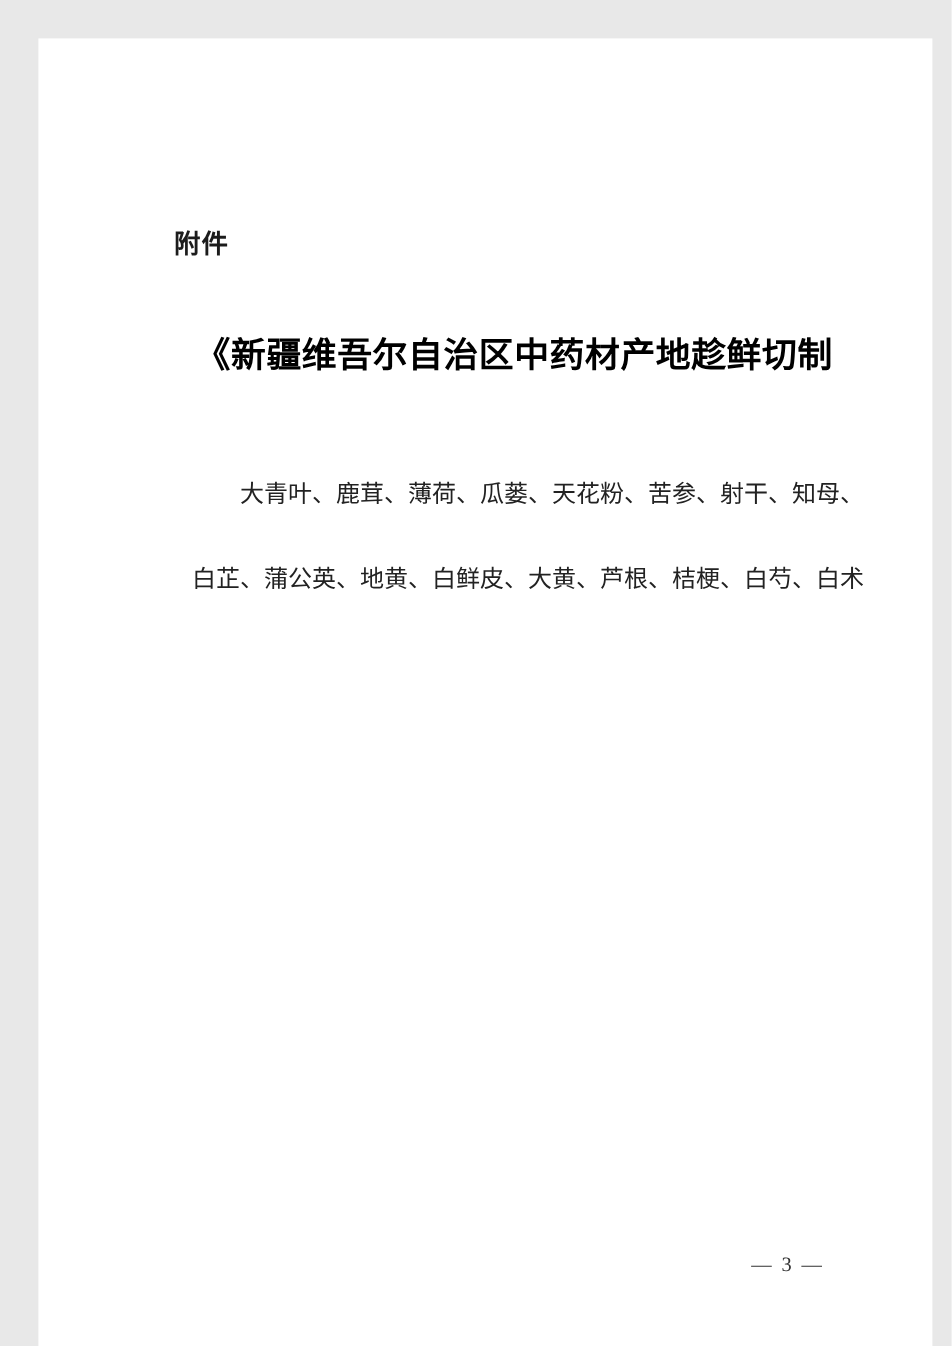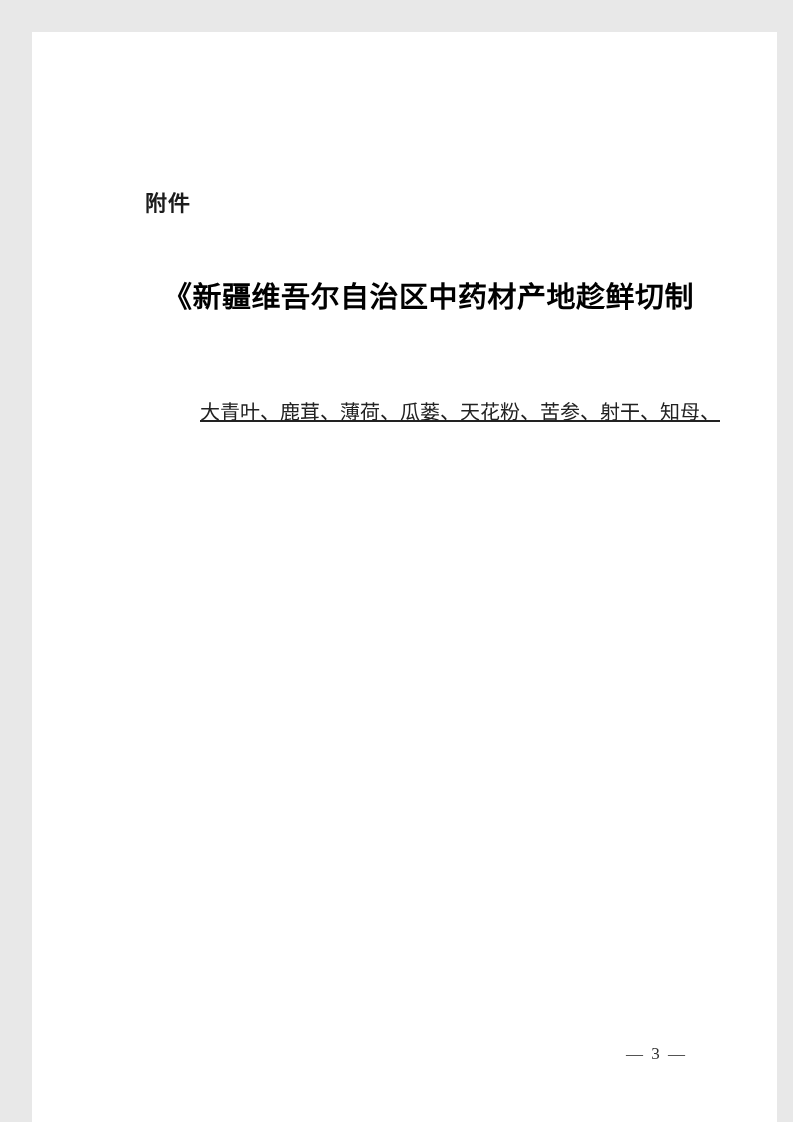--- a/index.html
+++ b/index.html
@@ -57,21 +57,20 @@
     font-size: 20px;
     line-height: 39px;
     color: #222222;
   }
 
   .body-line {
     display: block;
     white-space: nowrap;
     text-align: justify;
     text-align-last: justify;
-    text-decoration: underline;
     -moz-text-align-last: justify;
   }
 
   .body-line.first {
     text-indent: 2em;
   }
 
   .page-number {
     position: absolute;
     top: 995px;
@@ -90,17 +89,18 @@
 <div class="page">
 
   <div class="attachment-label">附件</div>
 
   <h1 class="doc-title">
     <span class="title-line">《新疆维吾尔自治区中药材产地趁鲜切制</span>
   </h1>
 
   <div class="body-paragraph">
     <span class="body-line first">大青叶、鹿茸、薄荷、瓜蒌、天花粉、苦参、射干、知母、</span>
+    <span class="body-line">白芷、蒲公英、地黄、白鲜皮、大黄、芦根、桔梗、白芍、白术</span>
   </div>
 
   <div class="page-number">— 3 —</div>
 
 </div>
 
 </body></html>

